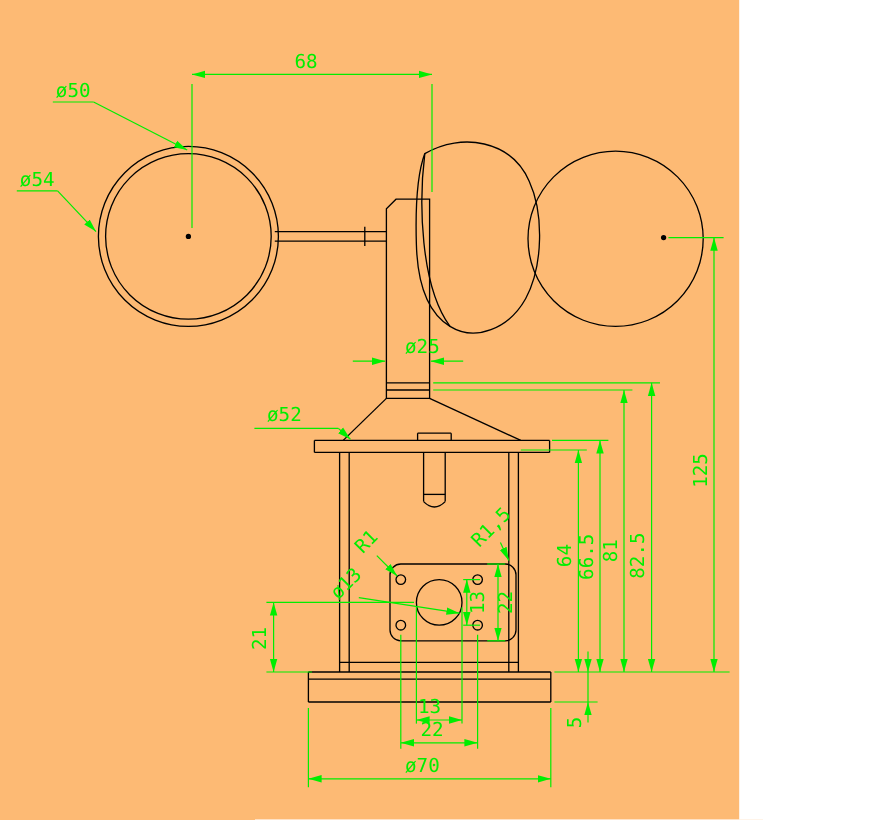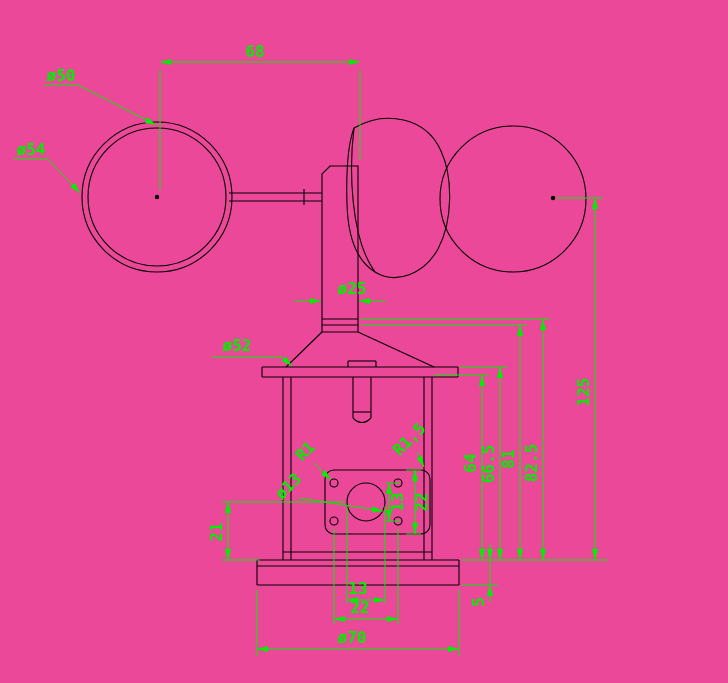--- a/index.html
+++ b/index.html
@@ -1,16 +1,16 @@
 <!DOCTYPE html>
 <html style="--dim: #00ee00; --ink: #000000;"><head>
 <meta charset="utf-8">
 <style>
   html,body{margin:0;padding:0;background:#fff;}
-  .stage{position:relative;width:728px;height:683px;background:#ec4899;overflow:hidden;font-family:"DejaVu Sans Mono",monospace;font-weight:bold;}
+  .stage{position:relative;width:616px;height:683px;background:#fdba74;overflow:hidden;font-family:"DejaVu Sans Mono",monospace;}
   svg{display:block;}
   .k{stroke:var(--ink,#000);fill:none;stroke-width:1.1;}
   .g{stroke:var(--dim,#00ee00);fill:none;stroke-width:1;}
   .dot{fill:var(--ink,#000);stroke:none;}
   .dimfill{fill:var(--dim,#00ee00);stroke:none;}
   .t{fill:var(--dim,#00ee00);font-family:"DejaVu Sans Mono",monospace;font-size:16px;text-anchor:middle;}
 </style>
 </head>
 <body style="background: rgb(255, 255, 255);">
 

